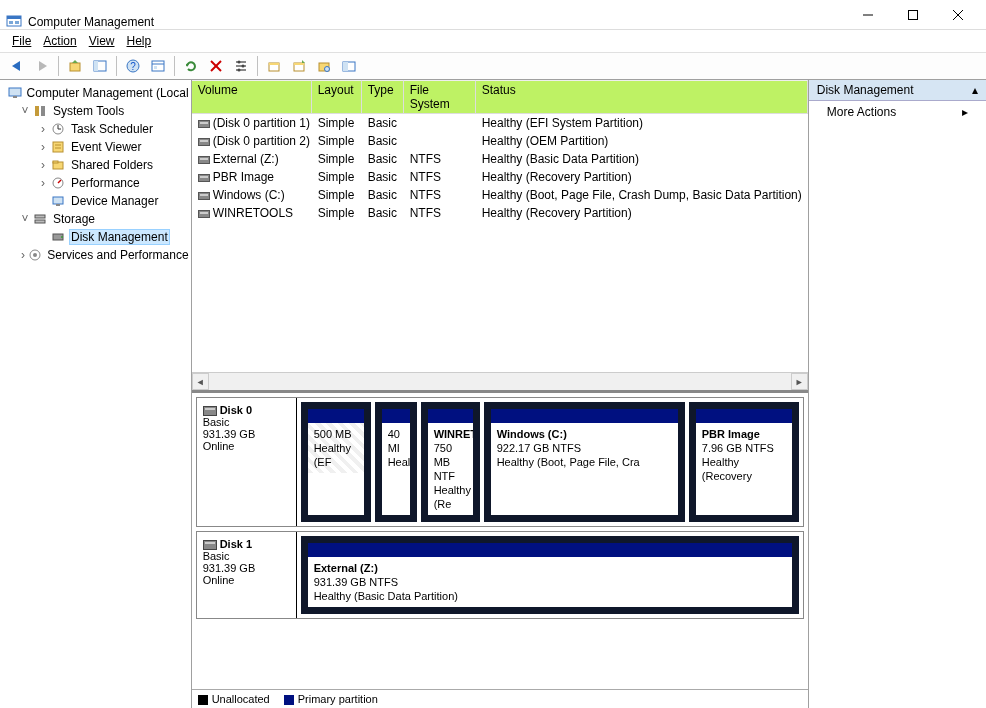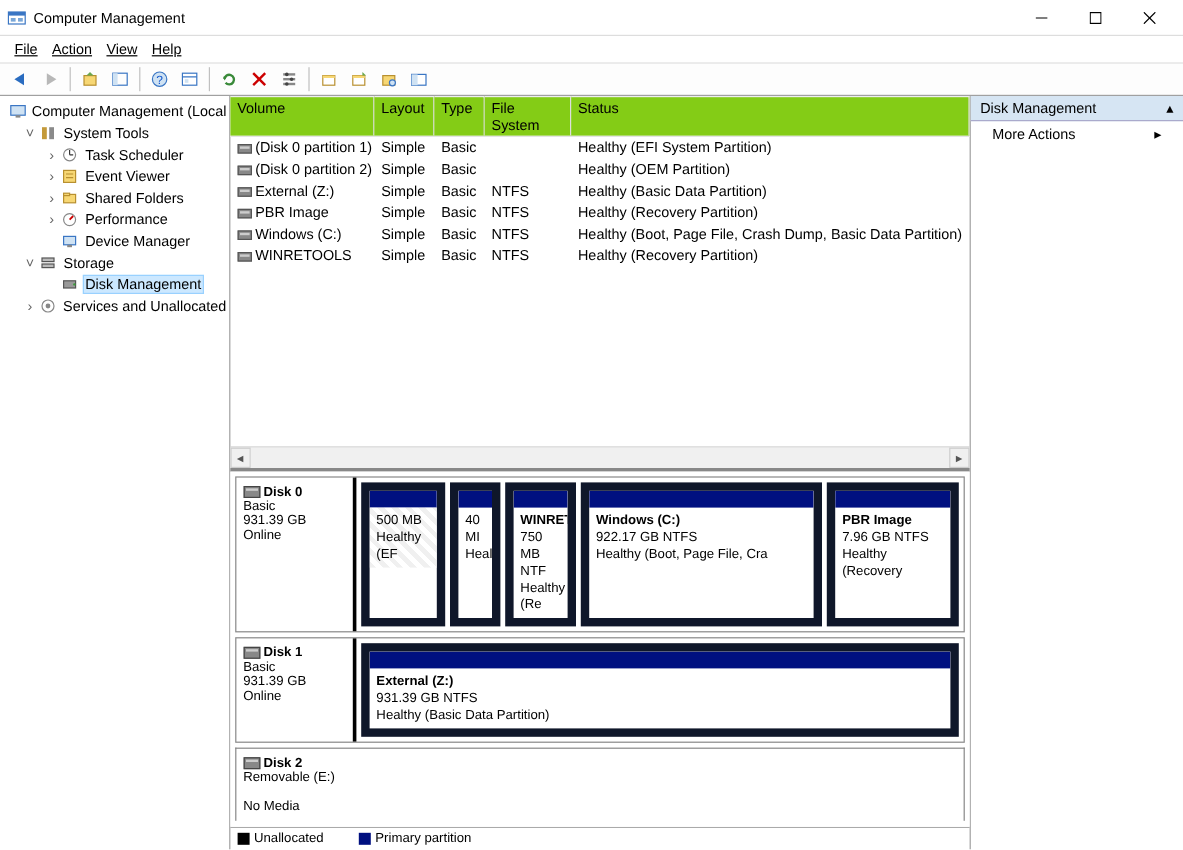--- a/index.html
+++ b/index.html
@@ -1,17 +1,17 @@
 <!DOCTYPE html>
 <html><head>
 <meta charset="utf-8">
 <style>
 * { margin: 0; padding: 0; box-sizing: border-box; }
 body { font-family: "Segoe UI", Tahoma, sans-serif; font-size: 12px; background: #fff; width: 986px; height: 708px; overflow: hidden; }
-.titlebar { display:flex; align-items:center; height:30px; padding:0 6px; border-bottom:1px solid #ddd; }
+.titlebar { display:flex; align-items:flex-end; height:30px; padding:0 6px; border-bottom:1px solid #ddd; }
 .titlebar .app-icon { width:16px; height:16px; margin-right:6px; display:inline-flex; }
 .titlebar .title { flex:1; font-size:12px; }
 .win-btns { display:flex; gap:0; }
 .win-btn { width:45px; height:29px; display:flex; align-items:center; justify-content:center; }
 .menubar { display:flex; gap:4px; padding:2px 8px; height:22px; align-items:center; }
 .menubar .mitem { padding:0 4px; cursor:default; }
 .menubar .ul { text-decoration: underline; }
 .toolbar { display:flex; align-items:center; gap:3px; padding:2px 6px; border-top:1px solid #e0e0e0; border-bottom:1px solid #a0a0a0; height:28px; background:#fdfdfd; }
 .tbtn { width:22px; height:22px; display:flex; align-items:center; justify-content:center; border:1px solid transparent; }
 .tsep { width:1px; height:20px; background:#c0c0c0; margin:0 2px; }
@@ -22,46 +22,46 @@
 .tree-item .exp { width:14px; text-align:center; color:#666; font-size:12px; line-height:12px; }
 .tree-item .ticon { width:16px; height:16px; margin-right:3px; display:inline-flex; align-items:center; justify-content:center; }
 .tree-item.selected .label { background:#cce8ff; border:1px solid #99d1ff; padding:0 1px; }
 .tree-item .label { padding:0 2px; }
 .ind0 { padding-left:2px; } .ind1 { padding-left:18px; } .ind2 { padding-left:36px; }
 
 .center-pane { flex:1; display:flex; flex-direction:column; border-right:1px solid #a0a0a0; }
 .volume-table { border-bottom:3px solid #888; }
 .vt-head { display:flex; background:#fff; border-bottom:1px solid #ddd; }
 .vt-head .col, .vt-row .col { padding:2px 6px; font-size:12px; }
-.vt-head .col { border-right:1px solid #ddd; border-top:1px solid #eee; background:#84cc16; }
+.vt-head .col { border-right:1px solid #ddd; border-top:1px solid #eee; background:#bef264; }
 .vt-row { display:flex; }
 .vt-row .col { white-space:nowrap; overflow:hidden; }
 .c-vol{width:120px;} .c-lay{width:50px;} .c-typ{width:42px;} .c-fs{width:72px;} .c-st{flex:1;}
 .vol-ico { display:inline-block; width:12px; height:8px; background:#888; border:1px solid #555; margin-right:3px; vertical-align:middle; position:relative; }
 .vol-ico::after { content:""; position:absolute; top:1px; left:1px; right:1px; height:2px; background:#ccc; }
 
 .vt-body { height:258px; overflow:auto; }
 .hscroll { height:18px; display:flex; align-items:center; border-top:1px solid #ccc; }
 .hscroll .sbtn { width:17px; height:17px; background:#f0f0f0; border:1px solid #ccc; display:flex;align-items:center;justify-content:center; font-size:9px; color:#555;}
 .hscroll .strack { flex:1; height:17px; background:#f0f0f0; }
 
 .disk-map { flex:1; overflow:auto; position:relative; background:#fff; }
 .disk-row { display:flex; border:1px solid #888; margin:4px; }
-.disk-info { width:100px; padding:6px; border-right:3px solid #000000; font-size:11px; }
+.disk-info { width:100px; padding:6px; border-right:1px solid #000000; font-size:11px; }
 .disk-info .dname { font-weight:bold; }
 .disk-ico { display:inline-block; width:14px;height:10px;background:#888;border:1px solid #444;margin-right:3px;vertical-align:middle;position:relative;}
 .disk-ico::after { content:"";position:absolute;top:1px;left:1px;right:1px;height:2px;background:#ccc;}
 .disk-parts { flex:1; display:flex; gap:4px; padding:4px; }
 .part { border:7px solid #0f172a; display:flex; flex-direction:column; overflow:hidden; }
 .part .pbar { height:14px; background:#001080; }
 .part .ptxt { padding:4px 6px; font-size:11px; line-height:14px; overflow:hidden; }
 .part .ptxt .pn { font-weight:bold; }
 .part.hatch .ptxt { background: repeating-linear-gradient(45deg,#f0f0f0,#f0f0f0 4px,#fff 4px,#fff 8px); }
 
-.legend { border-top:1px solid #aaa; padding:3px 6px; font-size:11px; display:flex; gap:29px; align-items:center; }
+.legend { border-top:1px solid #aaa; padding:3px 6px; font-size:11px; display:flex; gap:14px; align-items:center; }
 .lg-sw { width:10px;height:10px;display:inline-block;margin-right:4px;vertical-align:middle; }
 .lg-unalloc { background:#000; } .lg-prim { background:#001080; }
 
 .right-pane { width:185px; }
 .right-pane .rhead { background:#f0f0f0; padding:4px 8px; font-weight:bold; border-bottom:1px solid #ccc; font-size:12px; }
 .right-pane .rsec { background:#d6e5f3; padding:3px 8px; display:flex; justify-content:space-between; align-items:center; border-bottom:1px solid #aac; font-size:12px; }
 .right-pane .raction { padding:4px 18px; font-size:12px; display:flex; justify-content:space-between; align-items:center; }
 svg { display:block; }
 </style>
 </head>
@@ -289,21 +289,21 @@
         <span class="label">Disk Management</span>
       </div>
     <div class="tree-item ind1">
         <span class="exp">›</span>
         <span class="ticon">
           <svg width="14" height="14">
             <circle cx="7" cy="7" r="5" fill="none" stroke="#888"></circle>
             <circle cx="7" cy="7" r="2" fill="#888"></circle>
           </svg>
         </span>
-        <span class="label">Services and Unallocated</span>
+        <span class="label">Services and Performance</span>
       </div>
   </div>
 
   <div class="center-pane">
     <div class="volume-table">
       <div class="vt-head">
         <div class="col c-vol">Volume</div>
         <div class="col c-lay">Layout</div>
         <div class="col c-typ">Type</div>
         <div class="col c-fs">File System</div>
@@ -423,28 +423,20 @@
               <div class="pbar"></div>
               <div class="ptxt">
                 <div class="pn">External  (Z:)</div>
                 <div>931.39 GB NTFS</div>
                 <div>Healthy (Basic Data Partition)</div>
               </div>
             </div>
         </div>
       </div>
 
-      <div class="disk-row" style="border-bottom:none">
-        <div class="disk-info" style="border-right:none">
-          <div><span class="disk-ico"></span><span class="dname">Disk 2</span></div>
-          <div>Removable (E:)</div>
-          <div>&nbsp;</div>
-          <div>No Media</div>
-        </div>
-      </div>
     </div>
     <div class="legend">
       <span><span class="lg-sw lg-unalloc"></span><span>Unallocated</span></span>
       <span><span class="lg-sw lg-prim"></span><span>Primary partition</span></span>
     </div>
   </div>
 
   <div class="right-pane">
     <div class="rsec">
       <span>Disk Management</span>

